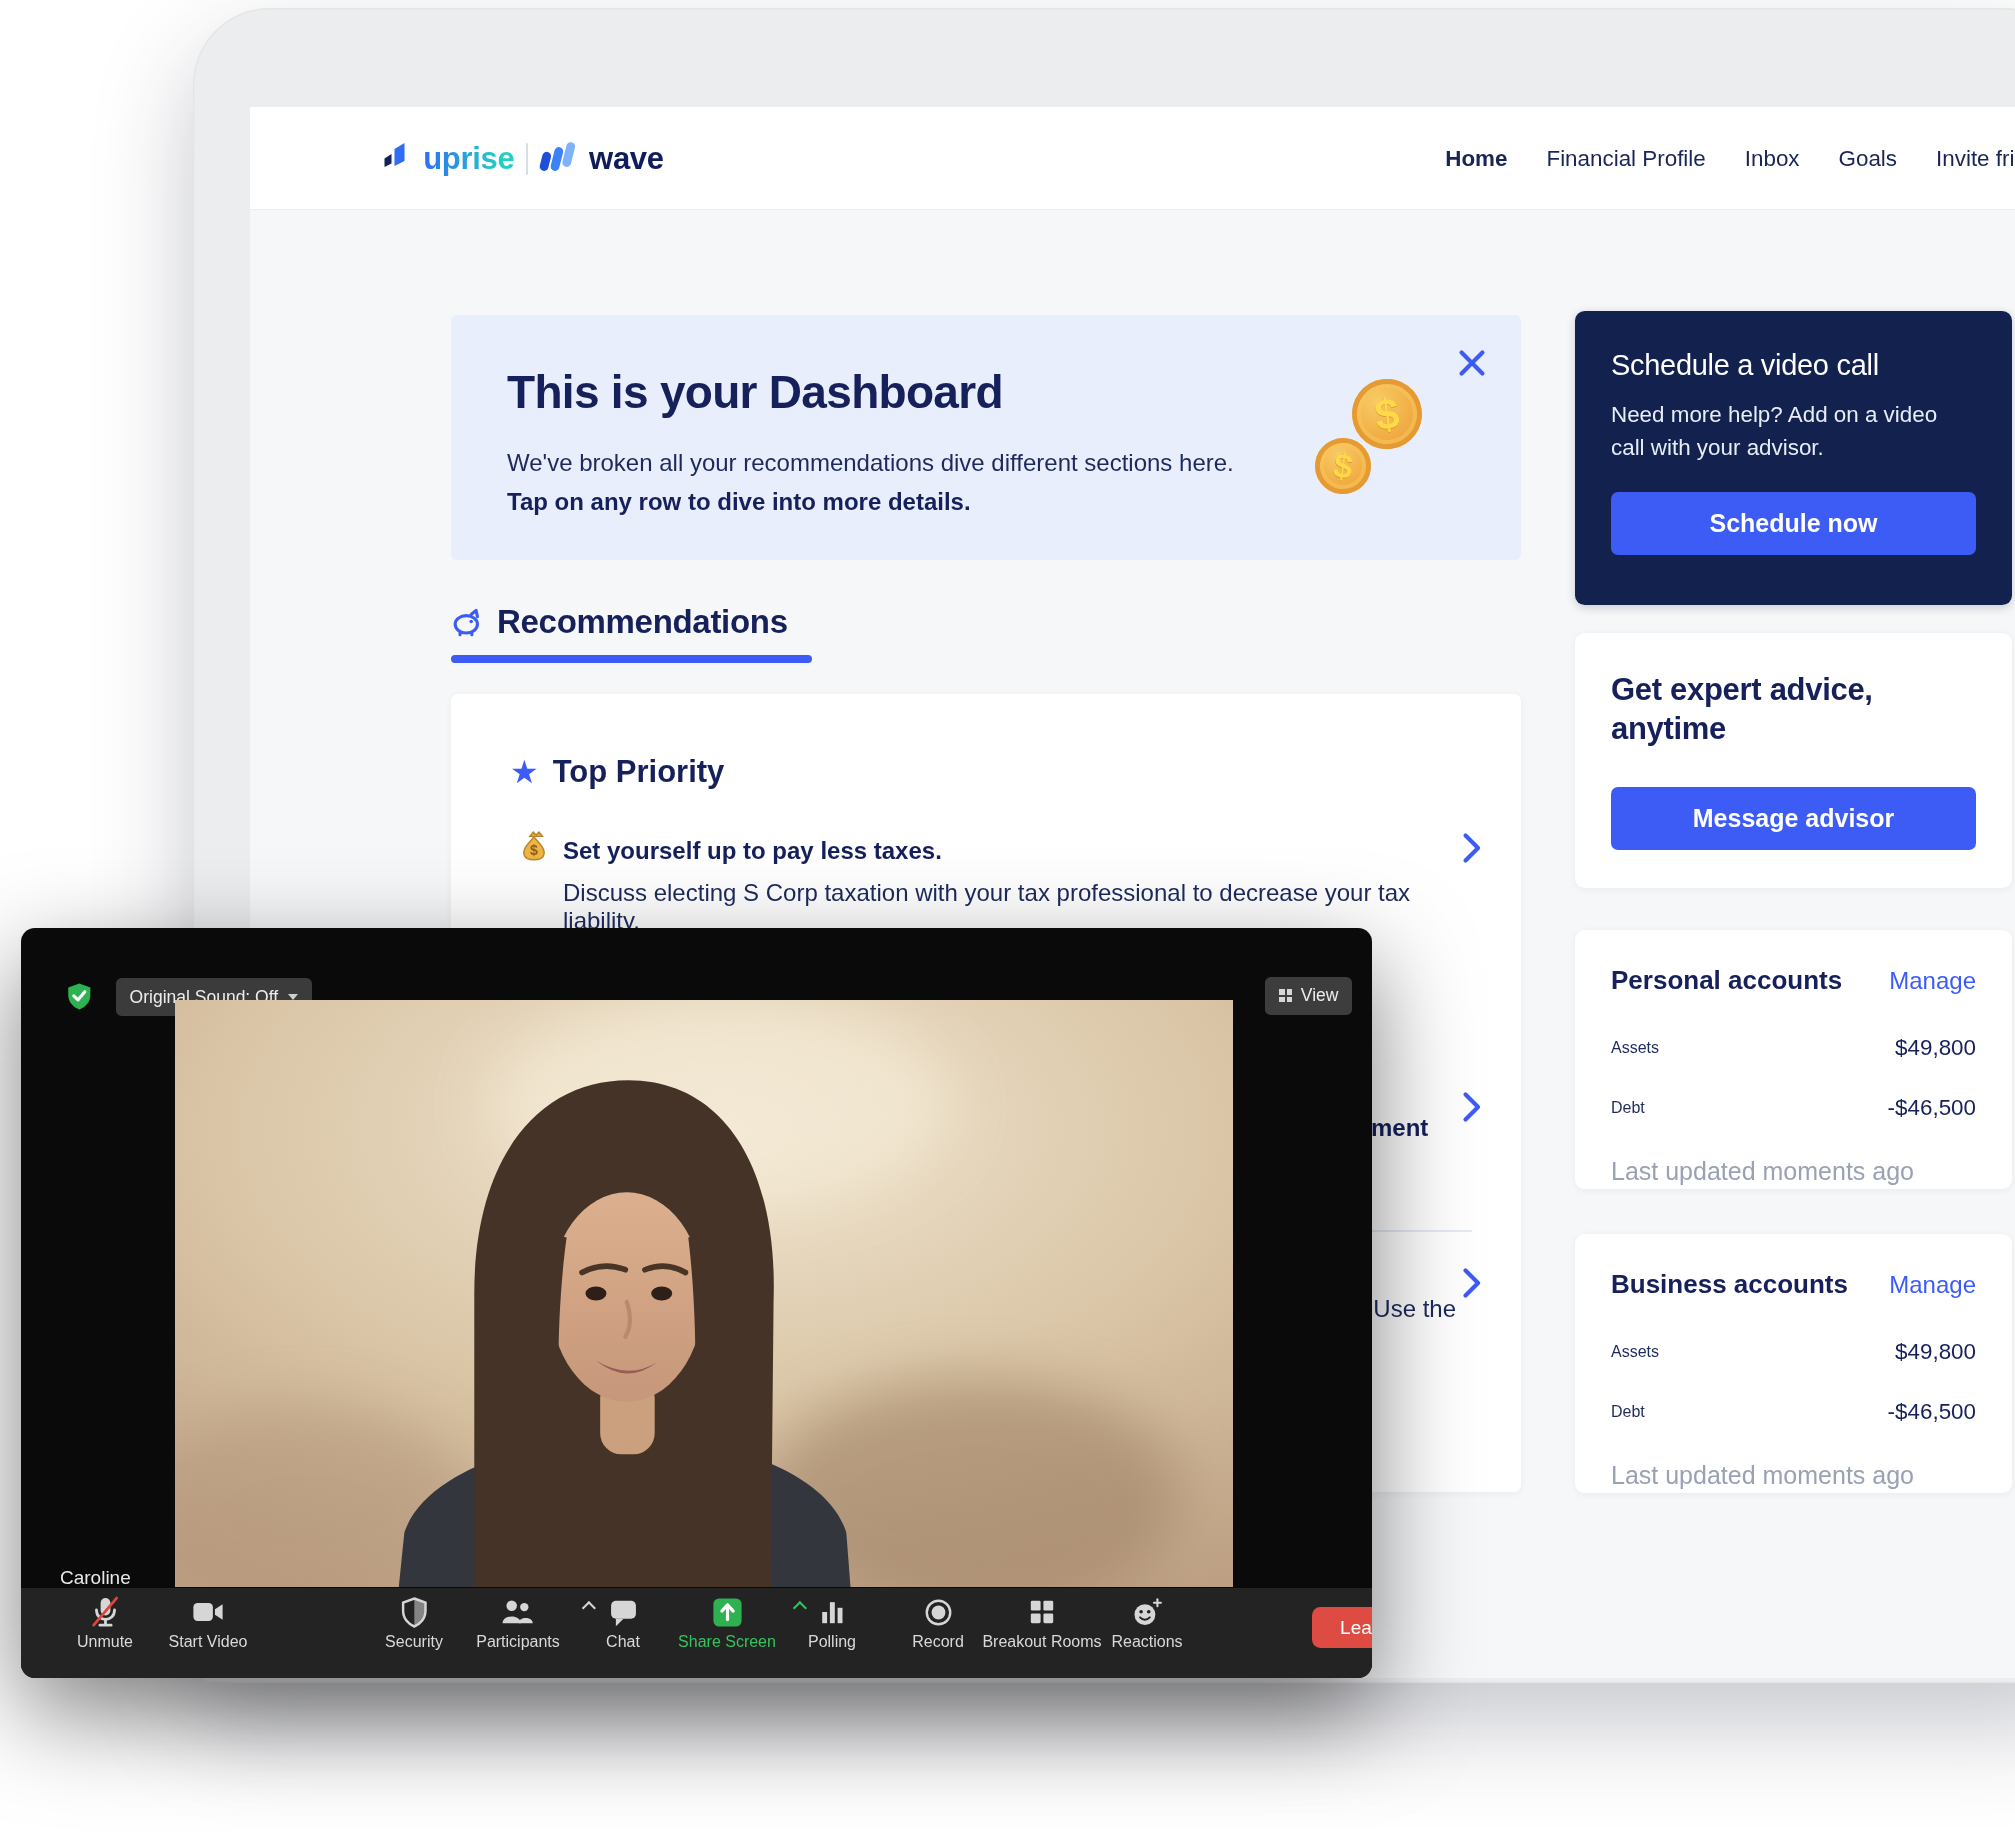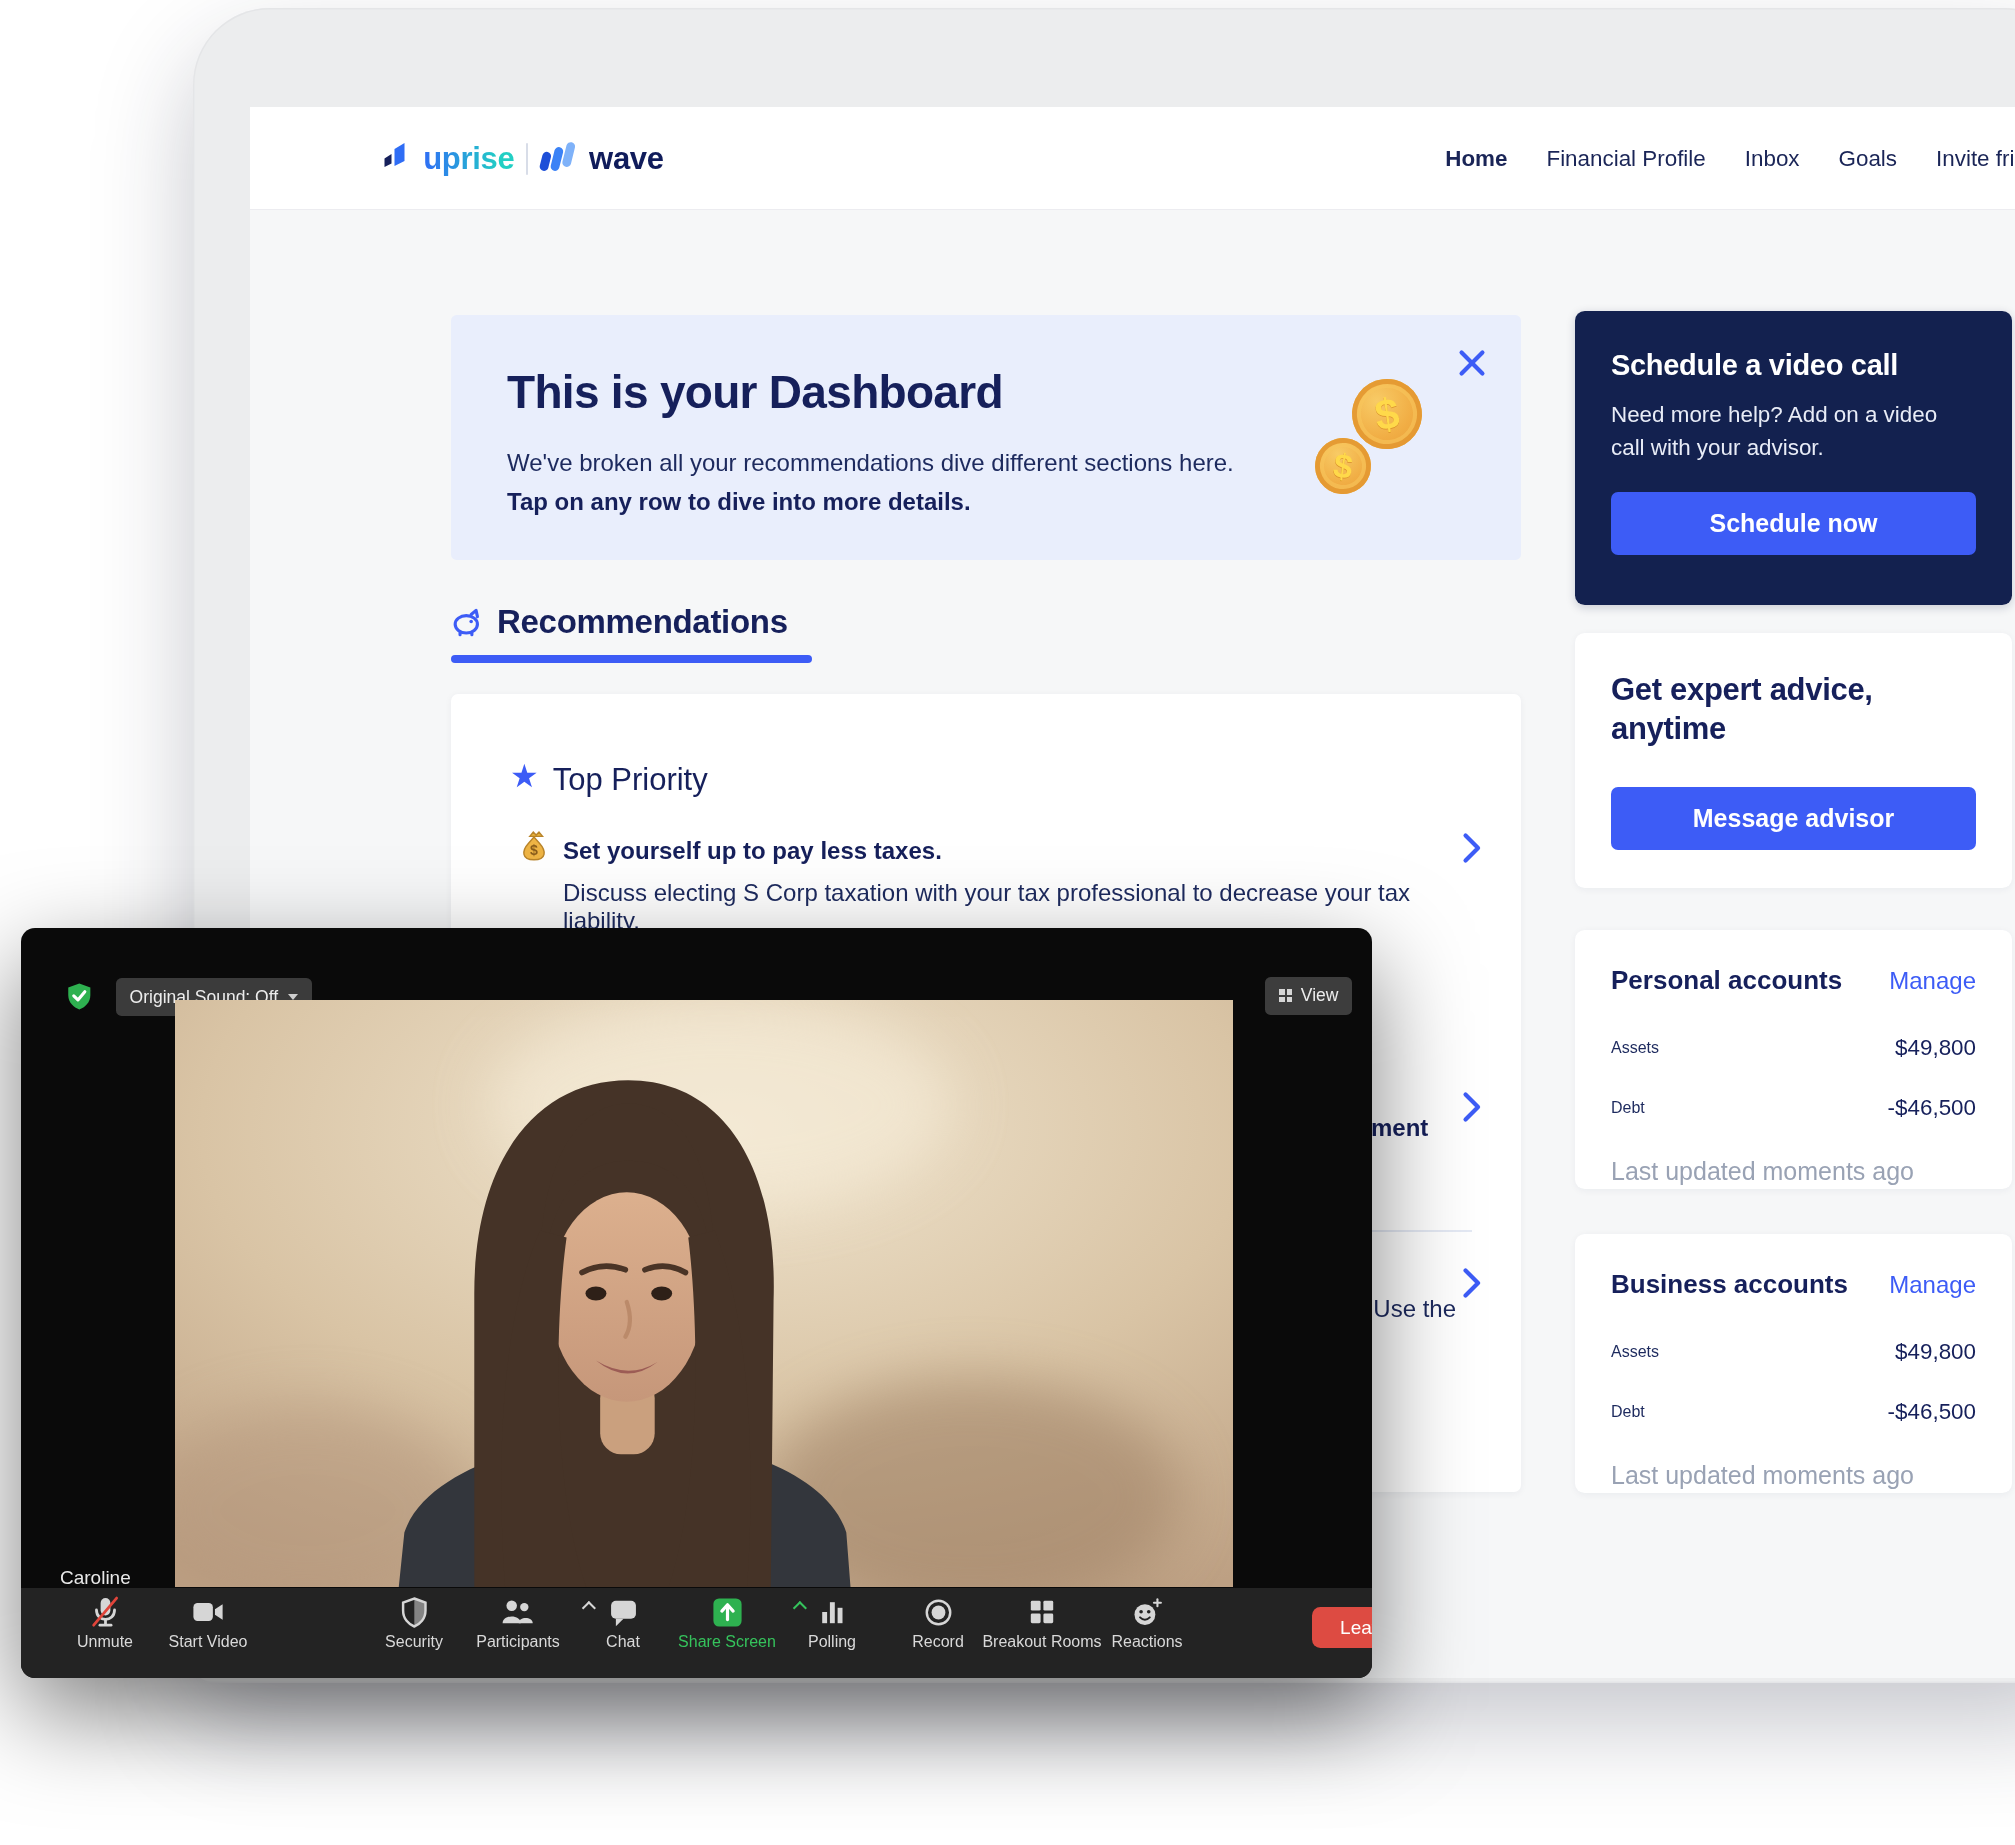--- a/index.html
+++ b/index.html
@@ -40,36 +40,36 @@
 
   
   .rec-heading { position:absolute; left:201px; top:496px; display:flex; align-items:center; gap:14px; }
   .rec-heading .label { font-size:33px; font-weight:700; color:#16205b; letter-spacing:-0.3px; }
   .rec-underline { position:absolute; left:201px; top:548px; width:361px; height:7.7px; background:#3d5cf6; border-radius:4.2px; }
 
   .main-card { position:absolute; left:201px; top:587px; width:1070px; height:798px; background:#ffffff; border-radius:7px;
                box-shadow:0 1.4px 7px rgba(20,30,80,.05); }
   .top-priority { position:absolute; left:59px; top:60px; display:flex; align-items:center; gap:14px; }
   .top-priority .star { font-size:32px; color:#3d5cf6; line-height:1; }
-  .top-priority .label { font-size:31px; font-weight:400; color:#16205b;margin-top:8px; }
+  .top-priority .label { font-size:31px; font-weight:700; color:#16205b; }
   .row1-icon { position:absolute; left:66px; top:136px; }
   .row1-title { position:absolute; left:112px; top:143px; font-size:24px; font-weight:700; color:#16205b; }
   .row-chevron { position:absolute; cursor:pointer; }
   .row1-chevron { left:1011px; top:138px; }
   .row1-sub { position:absolute; left:112px; top:185px; width:916px; font-size:24px; color:#1d2a5e; }
   .row2-chevron { left:1011px; top:397px; }
   .row2-frag { position:absolute; left:920px; top:420px; font-size:24px; font-weight:700; color:#16205b; }
   .rows-divider { position:absolute; left:112px; top:536px; width:909px; height:1.4px; background:#e4e9f4; }
   .row3-chevron { left:1011px; top:573px; }
   .row3-frag { position:absolute; left:909px; top:601px; font-size:24px; color:#1d2a5e; }
 
   
   .side-card { position:absolute; left:1325px; width:437px; border-radius:9.8px; }
   .card-schedule { top:204px; height:294px; background:#13214f; padding:38px 36px; box-shadow:0 2.8px 9.8px rgba(10,20,60,.18); }
-  .card-schedule .title { font-size:29px; font-weight:700; color:#ffffff; letter-spacing:-0.3px; }
+  .card-schedule .title { font-size:29px; font-weight:400; color:#ffffff; letter-spacing:-0.3px; }
   .card-schedule .body { margin-top:17px; font-size:22.4px; line-height:1.45; color:#e8ecf7; }
   .btn-primary { display:flex; align-items:center; justify-content:center; width:100%; height:63px;
                  background:#3d5cf6; border-radius:7px; color:#ffffff; font-size:25px; font-weight:700; cursor:pointer; border:none; }
   .card-schedule .btn-primary { margin-top:28px; }
   .card-advice { top:526px; height:255px; background:#ffffff; padding:38px 36px; box-shadow:0 1.4px 7px rgba(20,30,80,.05); }
   .card-advice .title { font-size:31px; font-weight:700; color:#16205b; line-height:1.25; letter-spacing:-0.3px; }
   .card-advice .btn-primary { position:absolute; left:36px; right:36px; bottom:38px; width:auto; }
   .card-accounts { background:#ffffff; height:259px; padding:35px 36px; box-shadow:0 1.4px 7px rgba(20,30,80,.05); }
   .card-personal { top:823px; }
   .card-business { top:1127px; }

